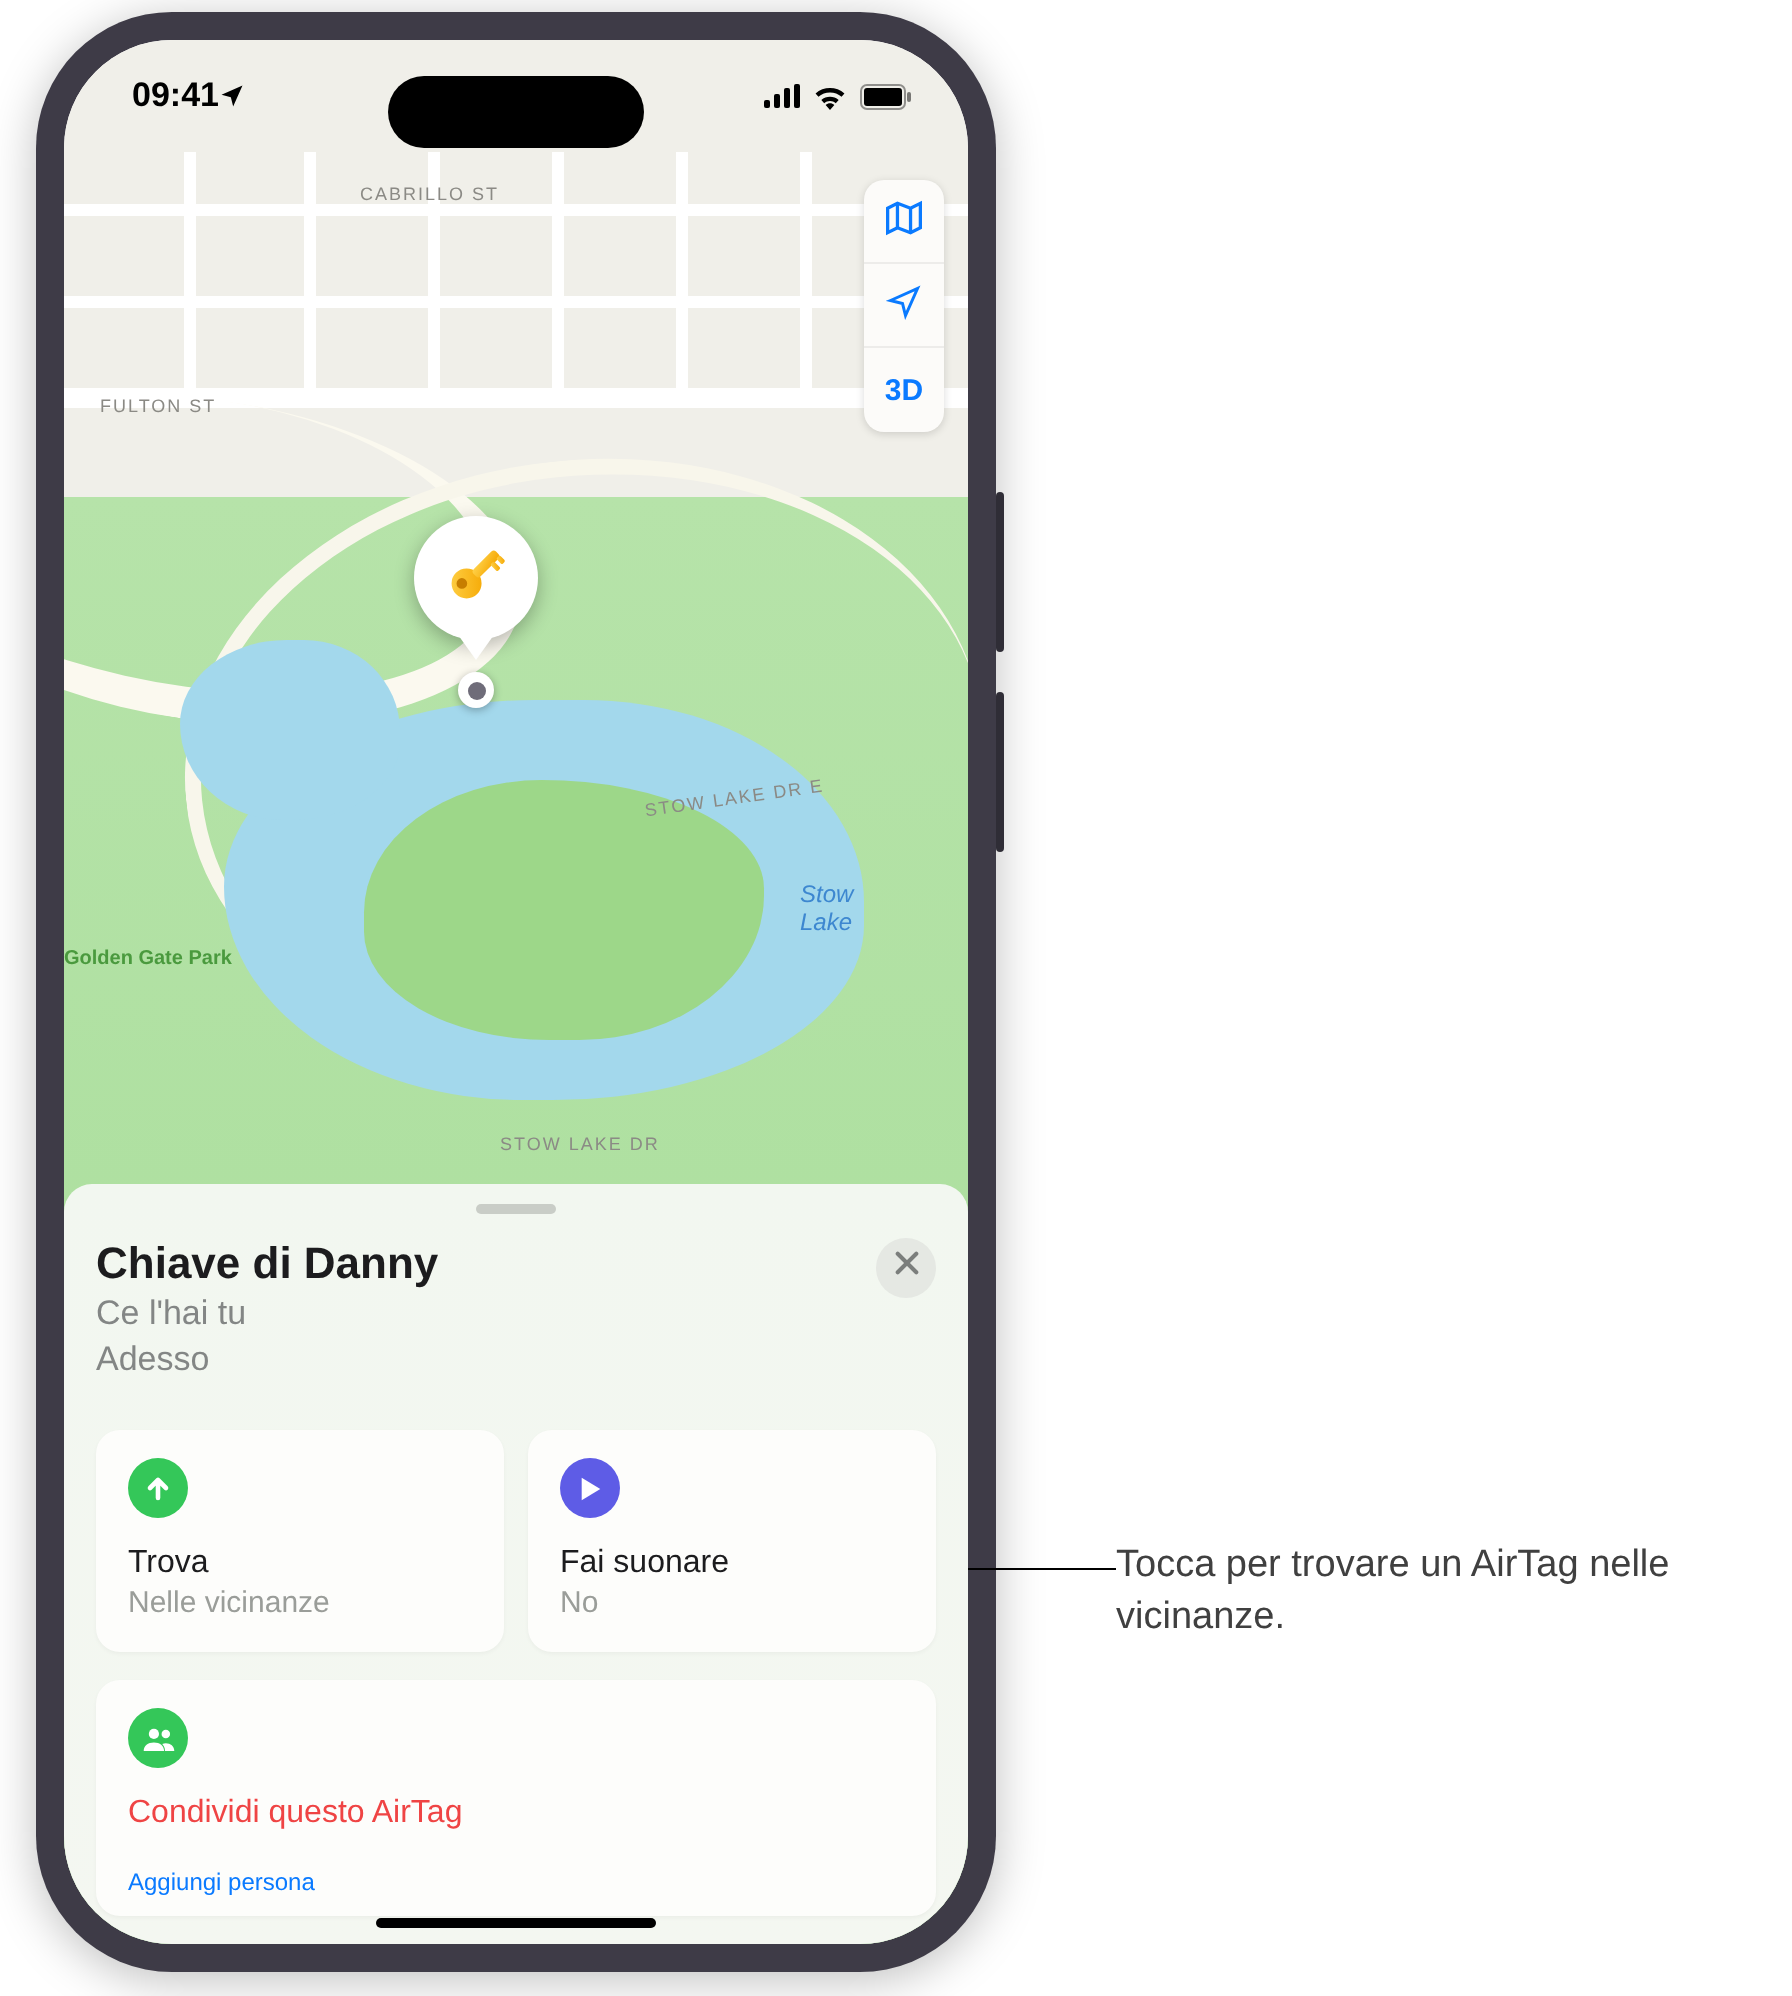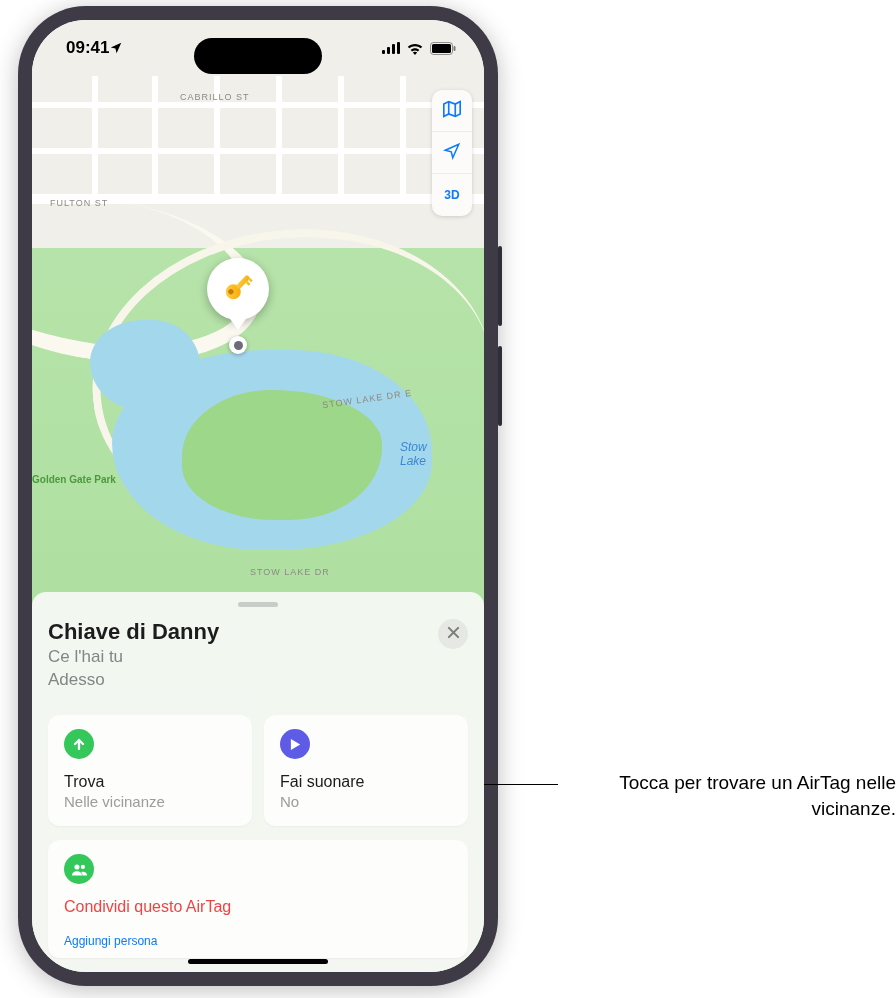--- a/index.html
+++ b/index.html
@@ -165,21 +165,21 @@
     border-radius:10px;
     box-shadow:0 1px 4px rgba(0,0,0,0.15);
     z-index:30;
     overflow:hidden;
   }
   .map-control-btn {
     width:40px; height:42px;
     display:flex; align-items:center; justify-content:center;
     color:#0a7aff;
     font-weight:600;
-    font-size:12px;
+    font-size:15px;
     border-bottom:1px solid rgba(0,0,0,0.06);
   }
   .map-control-btn:last-child { border-bottom:none; }
   
   .sheet {
     position:absolute;
     left:0; right:0; bottom:0;
     height: 380px;
     background: linear-gradient(180deg, #f2f7f0 0%, #f4f7f1 100%);
     border-radius:14px 14px 0 0;
@@ -259,22 +259,21 @@
     border-radius:3px;
     z-index:60;
   }
   
   .callout {
     position:absolute;
     left:558px;
     top:770px;
     font-size:19px;
     line-height:1.35;
-    color:#000000;
-    text-align:right;
+    color:#404040;
   }
   .callout-line {
     position:absolute;
     left:430px;
     top:784px;
     width:128px;
     height:1px;
     background:#000;
   }
 </style>

